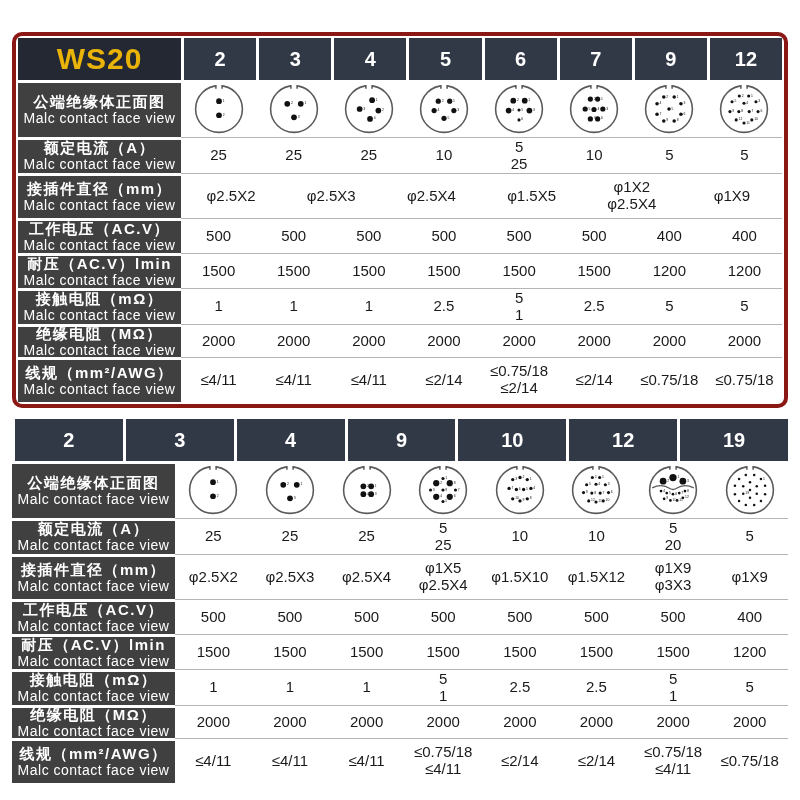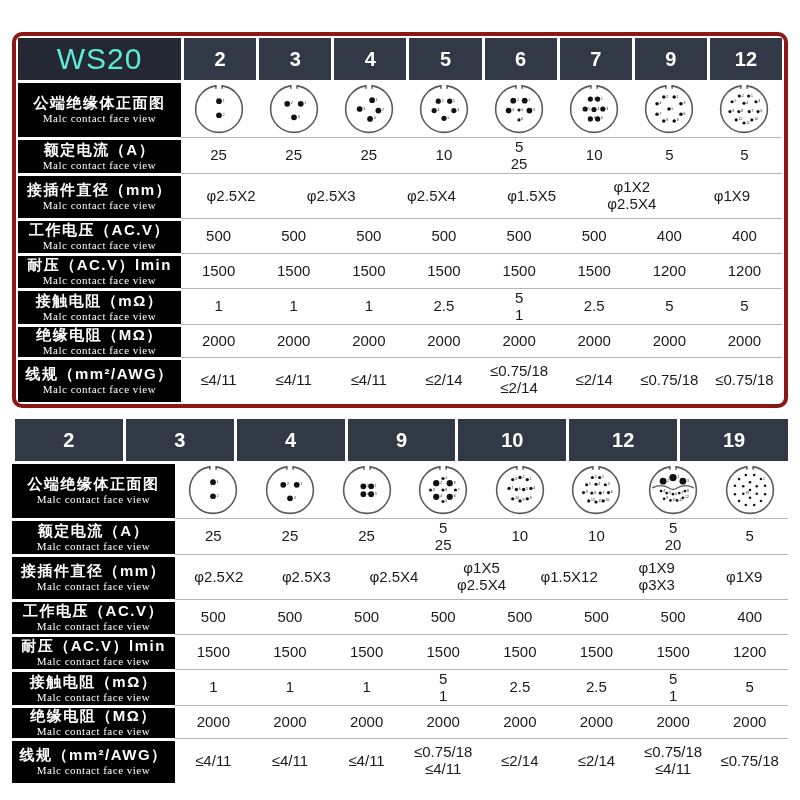--- a/index.html
+++ b/index.html
@@ -12,37 +12,37 @@
   .table-box{margin:0 0 11px 0;background:#fff;}
   .table-box.bordered{
     border:4px solid #8c1815;
     border-radius:10px;
     padding:2px;
   }
   .row{display:flex;align-items:stretch;}
   
   .header-row{height:42px;}
   .title-cell{
-    width:163px;flex:0 0 163px;background:#232833;color:#5eead4;
+    width:163px;flex:0 0 163px;background:#232833;color:#eab308;
     display:flex;align-items:center;justify-content:center;
-    font-size:30px;font-weight:normal;letter-spacing:1px;
+    font-size:30px;font-weight:bold;letter-spacing:1px;
   }
   .col-head{
     flex:1;background:#313947;color:#fff;
     display:flex;align-items:center;justify-content:center;
     font-size:20px;font-weight:bold;border-left:3px solid #fff;
   }
   
   .row-label{
-    width:163px;flex:0 0 163px;background:#000000;color:#fff;
+    width:163px;flex:0 0 163px;background:#404040;color:#fff;
     display:flex;flex-direction:column;align-items:center;justify-content:center;
     border-top:3px solid #fff;line-height:1.12;text-align:center;
   }
   .row-label .zh{font-size:15px;font-weight:bold;letter-spacing:1.5px;}
-  .row-label .en{font-size:11px;letter-spacing:.5px;font-family:Liberation Serif, serif;}
+  .row-label .en{font-size:14px;letter-spacing:.5px;}
   
   .cell{
     flex:1;display:flex;flex-direction:column;align-items:center;justify-content:center;
     background:#fff;color:#1a1a1a;font-size:15px;line-height:1.12;text-align:center;
   }
   .face-row{height:57px;}
   .face-row .cell{border-top:0;}
   .data-row .cell{border-top:1px solid #b5b5b5;}
   .h36{height:36px;} .h45{height:45px;} .h35{height:35px;} .h33{height:33px;}
   .face-cell svg{display:block;}
@@ -672,20 +672,23 @@
           <div>φ2.5X3</div>
         </div>
         <div class="cell value-cell">
           <div>φ2.5X4</div>
         </div>
         <div class="cell value-cell">
           <div>φ1X5</div>
           <div>φ2.5X4</div>
         </div>
         <div class="cell value-cell">
+          <div>φ1.5X10</div>
+        </div>
+        <div class="cell value-cell">
           <div>φ1.5X12</div>
         </div>
         <div class="cell value-cell">
           <div>φ1X9</div>
           <div>φ3X3</div>
         </div>
         <div class="cell value-cell">
           <div>φ1X9</div>
         </div>
       </div>

